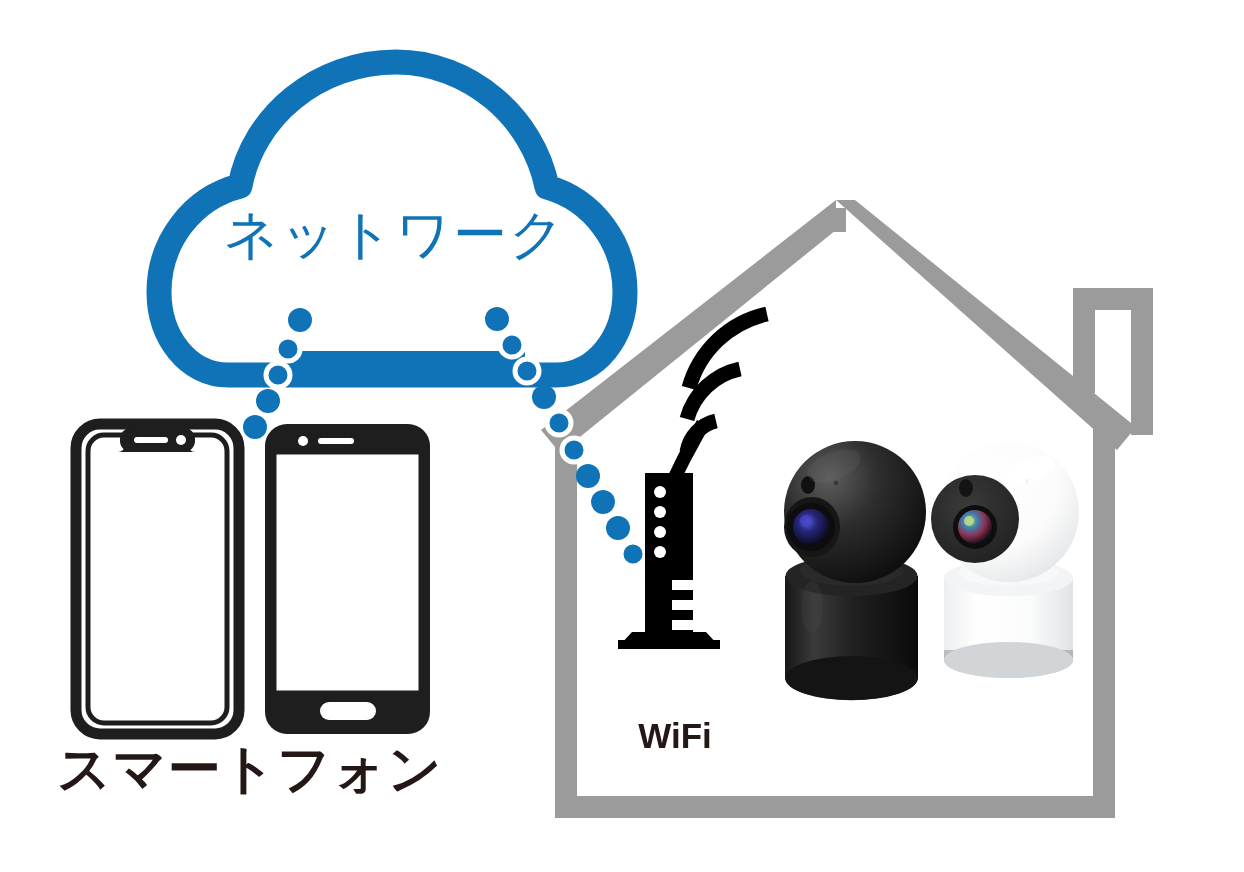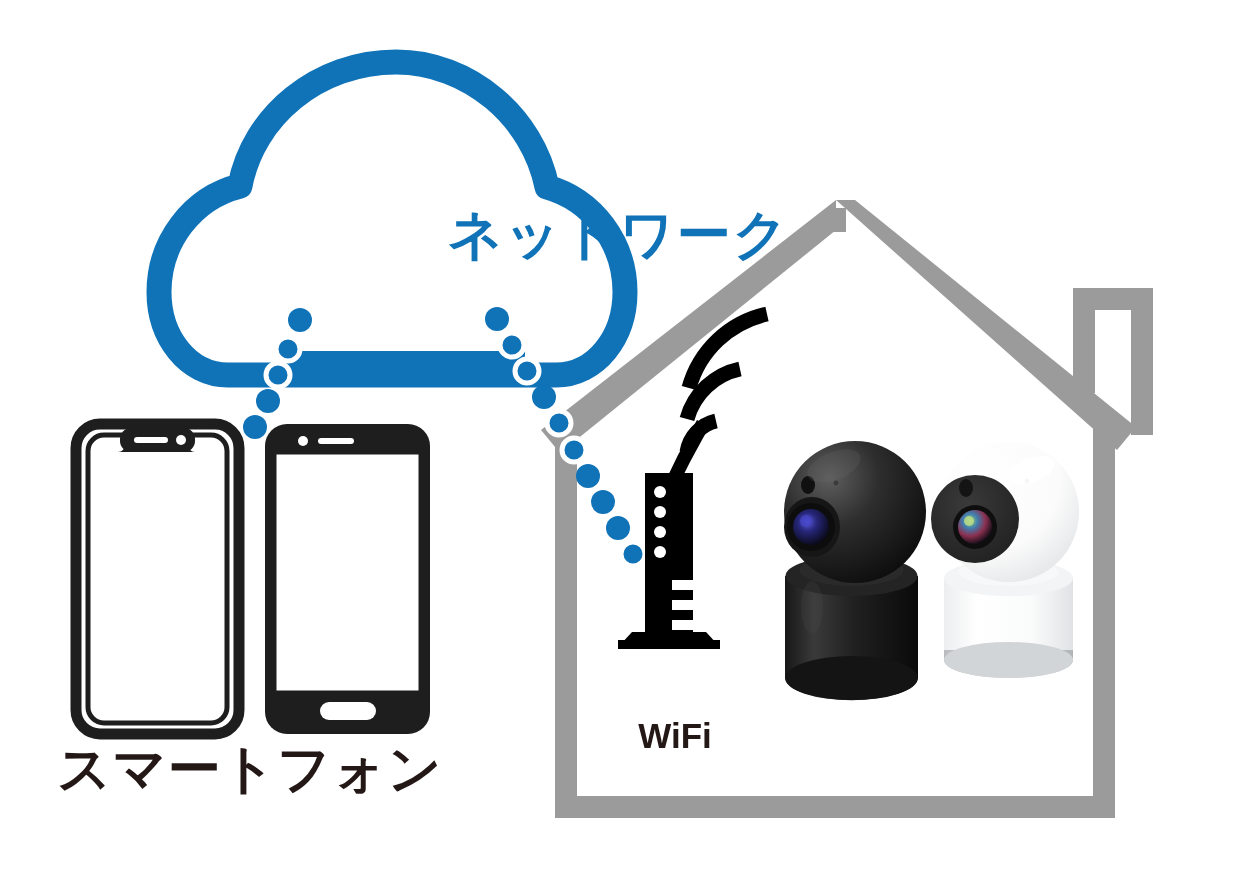--- a/index.html
+++ b/index.html
@@ -7,22 +7,22 @@
     width:1244px;height:872px;overflow:hidden;
     font-family:"Liberation Sans","DejaVu Sans",sans-serif;
     position:relative;
   }
   #stage{position:absolute;left:0;top:0;width:1244px;height:872px;background:#fff;}
   #stage svg{display:block;position:absolute;left:0;top:0;}
   .txt{position:absolute;white-space:pre;line-height:1;}
 
   
   #cloud-label{
-    left:0;top:207px;width:790px;text-align:right;
-    font-size:54px;font-weight:700;color:#1073b8;letter-spacing:2px;
+    left:0;top:207px;width:790px;text-align:center;
+    font-size:54px;font-weight:400;color:#1073b8;letter-spacing:2px;
   }
   #router-label{
     left:540px;top:646px;width:270px;text-align:center;
     font-size:35px;font-weight:700;color:#231815;line-height:1.03;
   }
   #router-label span{display:block;}
   #phone-label{
     left:35px;top:742px;width:430px;text-align:center;
     font-size:53px;font-weight:700;color:#231815;letter-spacing:1px;
   }

